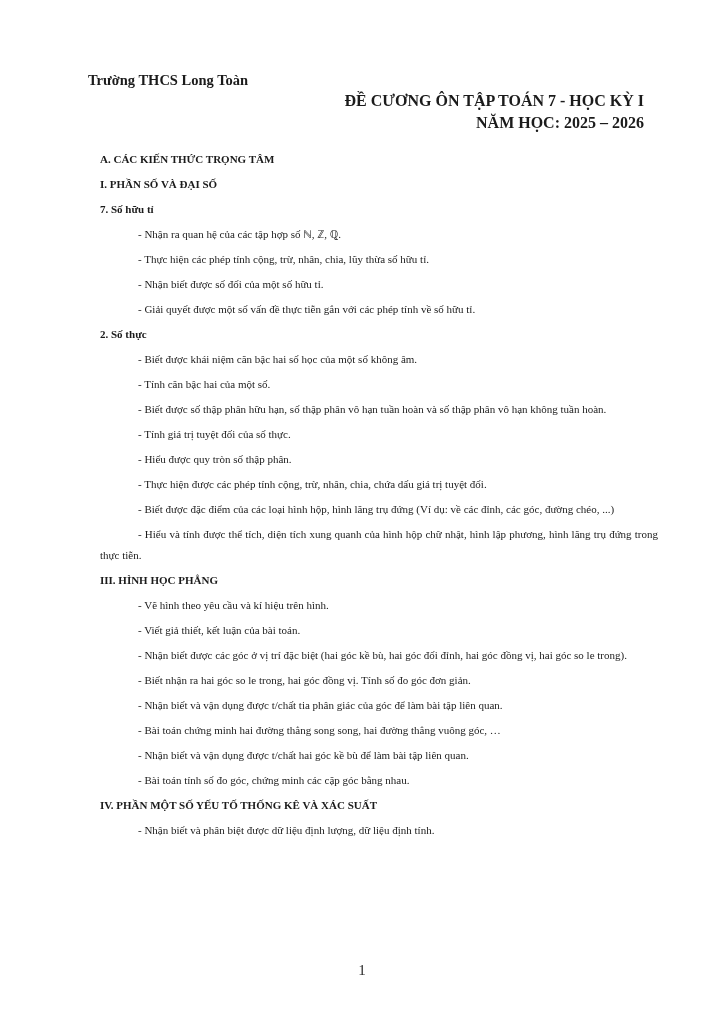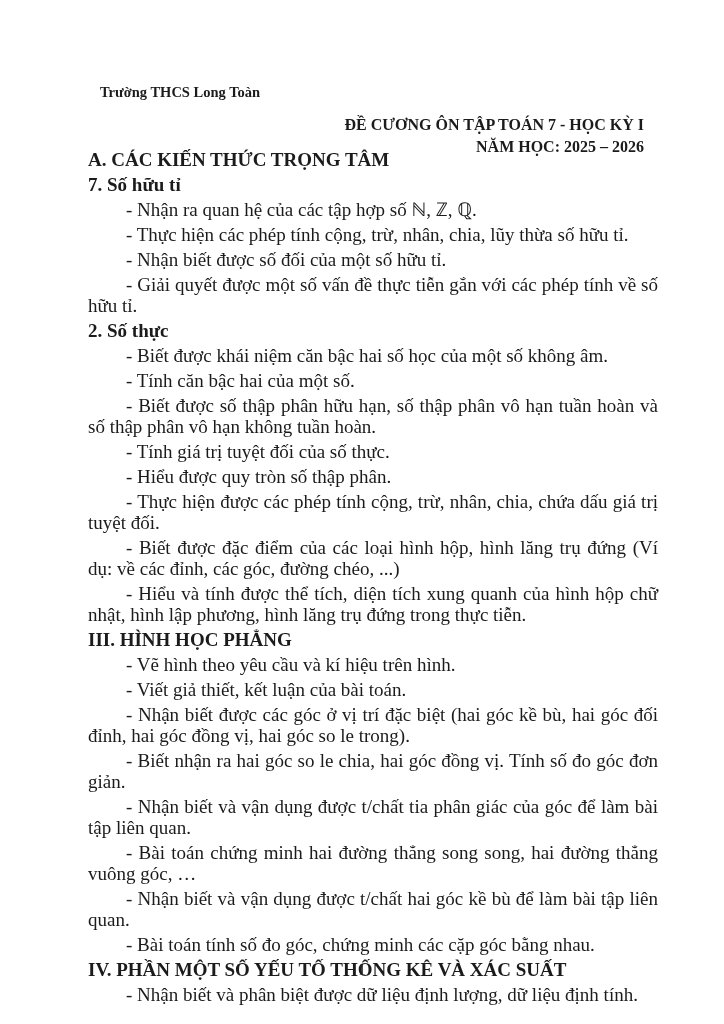--- a/index.html
+++ b/index.html
@@ -14,40 +14,40 @@
     width: 724px; height: 1024px;
     background: #ffffff;
     color: #1b1b1b;
     overflow: hidden;
   }
   .header {
     position: absolute;
     top: 70px; left: 88px; width: 570px;
   }
   .school {
-    margin: 12px;
+    margin: 0;
     font-weight: 700;
     font-size: 14.5px;
     line-height: 20px;
   }
   .doc-title {
     margin: 0;
     text-align: right;
     font-weight: 700;
     font-size: 16px;
     line-height: 22px;
     padding-right: 14px;
   }
   .content {
     position: absolute;
     top: 149px; left: 88px; width: 570px;
   }
   .content p {
-    margin: 0 0 4px 0;
-    font-size: 19px;
+    margin: 0 0 4px 12px;
+    font-size: 11px;
     line-height: 21px;
   }
   p.h {
     font-weight: 700;
     text-align: left;
   }
   p.item {
     text-indent: 38px;
     text-align: justify;
     font-family: Liberation Serif, serif;
@@ -67,20 +67,21 @@
 
   <div class="header">
     <p class="school">Trường THCS Long Toàn</p>
     <p class="doc-title">ĐỀ CƯƠNG ÔN TẬP TOÁN 7 - HỌC KỲ I</p>
     <p class="doc-title">NĂM HỌC: 2025 – 2026</p>
   </div>
 
   <div class="content">
     <p class="h">A. CÁC KIẾN THỨC TRỌNG TÂM</p>
 
+    <p class="h">I. PHẦN SỐ VÀ ĐẠI SỐ</p>
 
     <p class="h">7. Số hữu tỉ</p>
     <p class="item">- Nhận ra quan hệ của các tập hợp số ℕ, ℤ, ℚ.</p>
     <p class="item">- Thực hiện các phép tính cộng, trừ, nhân, chia, lũy thừa số hữu tỉ.</p>
     <p class="item">- Nhận biết được số đối của một số hữu tỉ.</p>
     <p class="item">- Giải quyết được một số vấn đề thực tiễn gắn với các phép tính về số hữu tỉ.</p>
 
     <p class="h">2. Số thực</p>
     <p class="item">- Biết được khái niệm căn bậc hai số học của một số không âm.</p>
     <p class="item">- Tính căn bậc hai của một số.</p>
@@ -89,21 +90,21 @@
     <p class="item">- Hiểu được quy tròn số thập phân.</p>
     <p class="item">- Thực hiện được các phép tính cộng, trừ, nhân, chia, chứa dấu giá trị tuyệt đối.</p>
 
     <p class="item">- Biết được đặc điểm của các loại hình hộp, hình lăng trụ đứng (Ví dụ: về các đỉnh, các góc, đường chéo, ...)</p>
     <p class="item">- Hiểu và tính được thể tích, diện tích xung quanh của hình hộp chữ nhật, hình lập phương, hình lăng trụ đứng trong thực tiễn.</p>
 
     <p class="h">III. HÌNH HỌC PHẲNG</p>
     <p class="item">- Vẽ hình theo yêu cầu và kí hiệu trên hình.</p>
     <p class="item">- Viết giả thiết, kết luận của bài toán.</p>
     <p class="item">- Nhận biết được các góc ở vị trí đặc biệt (hai góc kề bù, hai góc đối đỉnh, hai góc đồng vị, hai góc so le trong).</p>
-    <p class="item">- Biết nhận ra hai góc so le chia, hai góc đồng vị. Tính số đo góc đơn giản.</p>
+    <p class="item">- Biết nhận ra hai góc so le trong, hai góc đồng vị. Tính số đo góc đơn giản.</p>
     <p class="item">- Nhận biết và vận dụng được t/chất tia phân giác của góc để làm bài tập liên quan.</p>
     <p class="item">- Bài toán chứng minh hai đường thẳng song song, hai đường thẳng vuông góc, …</p>
     <p class="item">- Nhận biết và vận dụng được t/chất hai góc kề bù để làm bài tập liên quan.</p>
     <p class="item">- Bài toán tính số đo góc, chứng minh các cặp góc bằng nhau.</p>
 
     <p class="h">IV. PHẦN MỘT SỐ YẾU TỐ THỐNG KÊ VÀ XÁC SUẤT</p>
     <p class="item">- Nhận biết và phân biệt được dữ liệu định lượng, dữ liệu định tính.</p>
   </div>
 
   <div class="footer">

